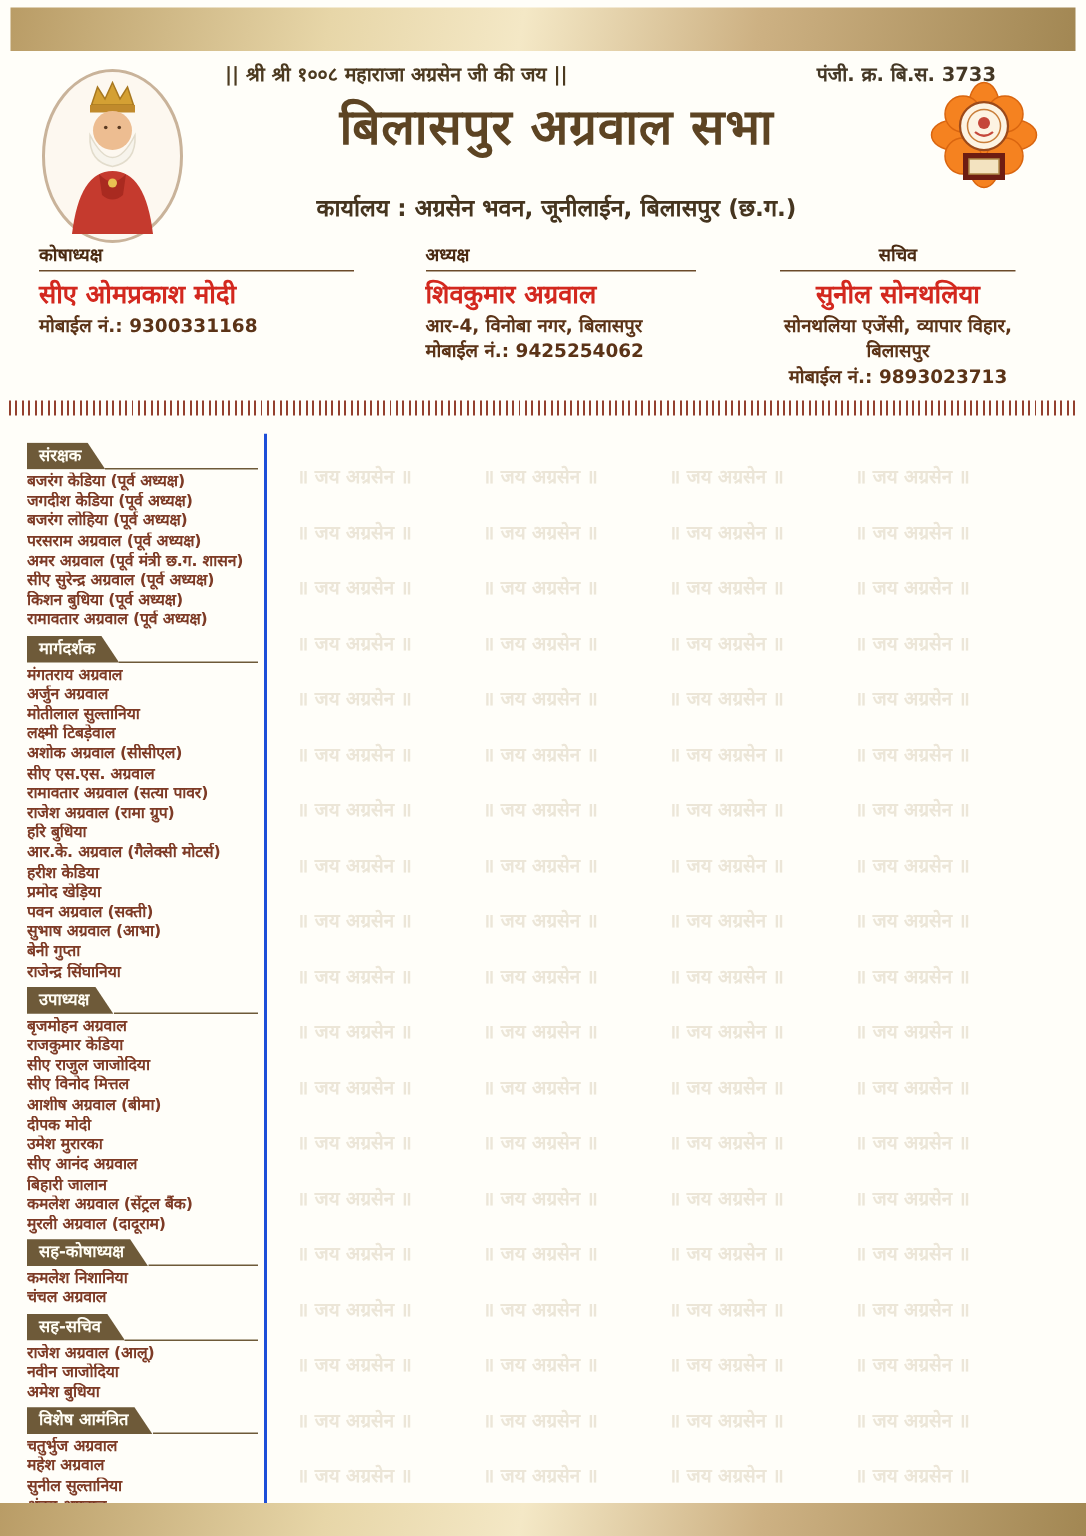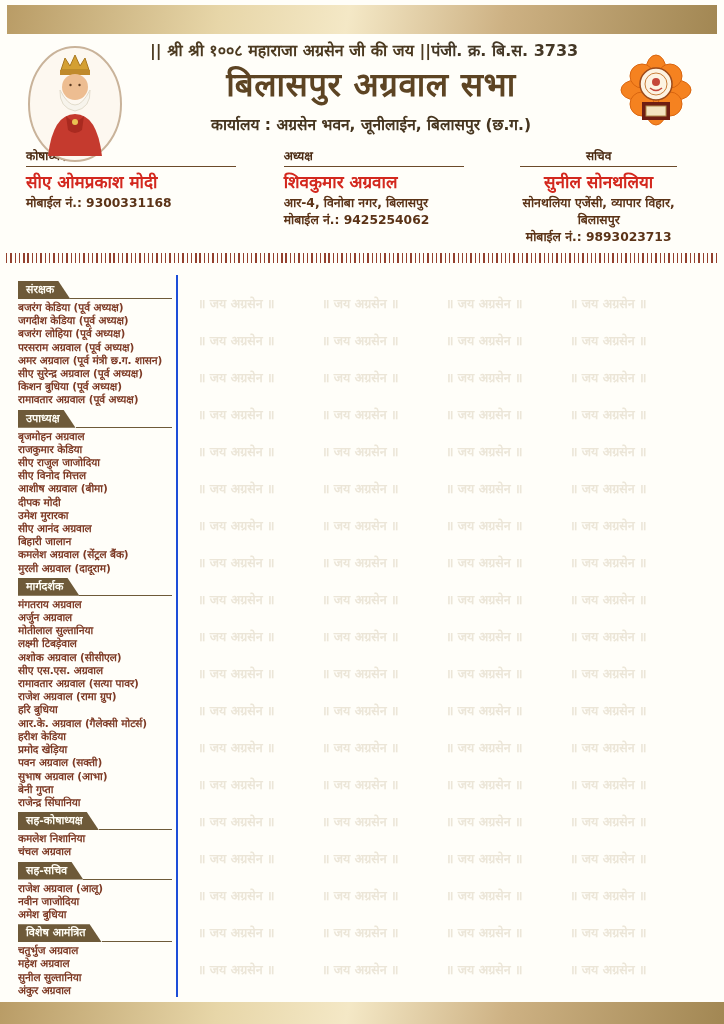--- a/index.html
+++ b/index.html
@@ -6,26 +6,26 @@
   .page{position:relative;width:724px;height:1024px;margin:0 auto;background:#fffef9;
         overflow:hidden;font-family:"DejaVu Sans",sans-serif;}
 
   
   .gold-bar{position:absolute;background:linear-gradient(100deg,#b99c66 0%,#e7d6a8 30%,#f4e8c6 48%,#cdb183 70%,#a28753 100%);}
   .gold-top{top:5px;left:7px;right:7px;height:29px;}
   .gold-bottom{left:0;right:0;bottom:0;height:22px;}
 
   
   header{position:relative;padding-top:42px;}
-  .jai-row{display:flex;padding:0 60px 0 150px;
-           font-size:16px;font-weight:bold;color:#4c3a20;line-height:17px;}
+  .jai-row{display:flex;justify-content:space-between;padding:0 60px 0 150px;
+           font-size:13px;font-weight:bold;color:#4c3a20;line-height:17px;}
   .reg{color:#453826;}
   .masthead{text-align:center;padding:0 112px 0 130px;}
   .org-title{margin:3px 0 0;font-size:33px;line-height:46px;font-weight:bold;color:#5d4423;letter-spacing:.5px;}
-  .office{font-size:15.5px;font-weight:bold;color:#46351f;margin-top:5px;}
+  .office{font-size:15.5px;font-weight:bold;color:#46351f;margin-top:19px;}
   .portrait{position:absolute;left:26px;top:44px;width:98px;height:120px;}
   .logo{position:absolute;right:26px;top:54px;width:84px;height:86px;}
 
   .contacts{display:flex;margin:10px 20px 0 26px;}
   .contact{box-sizing:border-box;padding-right:14px;}
   .contact:nth-child(1){width:38%;}
   .contact:nth-child(2){width:33%;}
   .contact:nth-child(3){width:29%;text-align:center;}
   .role{display:inline-block;min-width:86%;font-size:12px;font-weight:bold;color:#4a2a12;
         border-bottom:1.5px solid #6b4a2a;padding-bottom:2px;}
@@ -150,39 +150,20 @@
             <li>बजरंग लोहिया (पूर्व अध्यक्ष)</li>
             <li>परसराम अग्रवाल (पूर्व अध्यक्ष)</li>
             <li>अमर अग्रवाल (पूर्व मंत्री छ.ग. शासन)</li>
             <li>सीए सुरेन्द्र अग्रवाल (पूर्व अध्यक्ष)</li>
             <li>किशन बुधिया (पूर्व अध्यक्ष)</li>
             <li>रामावतार अग्रवाल (पूर्व अध्यक्ष)</li>
           </ul>
       </div>
       <div class="s-sec">
         <div class="s-head">
-            <span class="s-banner">उपाध्यक्ष</span>
-            <span class="s-line"></span>
-          </div>
-        <ul class="s-list">
-            <li>बृजमोहन अग्रवाल</li>
-            <li>राजकुमार केडिया</li>
-            <li>सीए राजुल जाजोदिया</li>
-            <li>सीए विनोद मित्तल</li>
-            <li>आशीष अग्रवाल (बीमा)</li>
-            <li>दीपक मोदी</li>
-            <li>उमेश मुरारका</li>
-            <li>सीए आनंद अग्रवाल</li>
-            <li>बिहारी जालान</li>
-            <li>कमलेश अग्रवाल (सेंट्रल बैंक)</li>
-            <li>मुरली अग्रवाल (दादूराम)</li>
-          </ul>
-      </div>
-      <div class="s-sec">
-        <div class="s-head">
             <span class="s-banner">मार्गदर्शक</span>
             <span class="s-line"></span>
           </div>
         <ul class="s-list">
             <li>मंगतराय अग्रवाल</li>
             <li>अर्जुन अग्रवाल</li>
             <li>मोतीलाल सुल्तानिया</li>
             <li>लक्ष्मी टिबड़ेवाल</li>
             <li>अशोक अग्रवाल (सीसीएल)</li>
             <li>सीए एस.एस. अग्रवाल</li>
@@ -193,20 +174,39 @@
             <li>हरीश केडिया</li>
             <li>प्रमोद खेड़िया</li>
             <li>पवन अग्रवाल (सक्ती)</li>
             <li>सुभाष अग्रवाल (आभा)</li>
             <li>बेनी गुप्ता</li>
             <li>राजेन्द्र सिंघानिया</li>
           </ul>
       </div>
       <div class="s-sec">
         <div class="s-head">
+            <span class="s-banner">उपाध्यक्ष</span>
+            <span class="s-line"></span>
+          </div>
+        <ul class="s-list">
+            <li>बृजमोहन अग्रवाल</li>
+            <li>राजकुमार केडिया</li>
+            <li>सीए राजुल जाजोदिया</li>
+            <li>सीए विनोद मित्तल</li>
+            <li>आशीष अग्रवाल (बीमा)</li>
+            <li>दीपक मोदी</li>
+            <li>उमेश मुरारका</li>
+            <li>सीए आनंद अग्रवाल</li>
+            <li>बिहारी जालान</li>
+            <li>कमलेश अग्रवाल (सेंट्रल बैंक)</li>
+            <li>मुरली अग्रवाल (दादूराम)</li>
+          </ul>
+      </div>
+      <div class="s-sec">
+        <div class="s-head">
             <span class="s-banner">सह-कोषाध्यक्ष</span>
             <span class="s-line"></span>
           </div>
         <ul class="s-list">
             <li>कमलेश निशानिया</li>
             <li>चंचल अग्रवाल</li>
           </ul>
       </div>
       <div class="s-sec">
         <div class="s-head">

